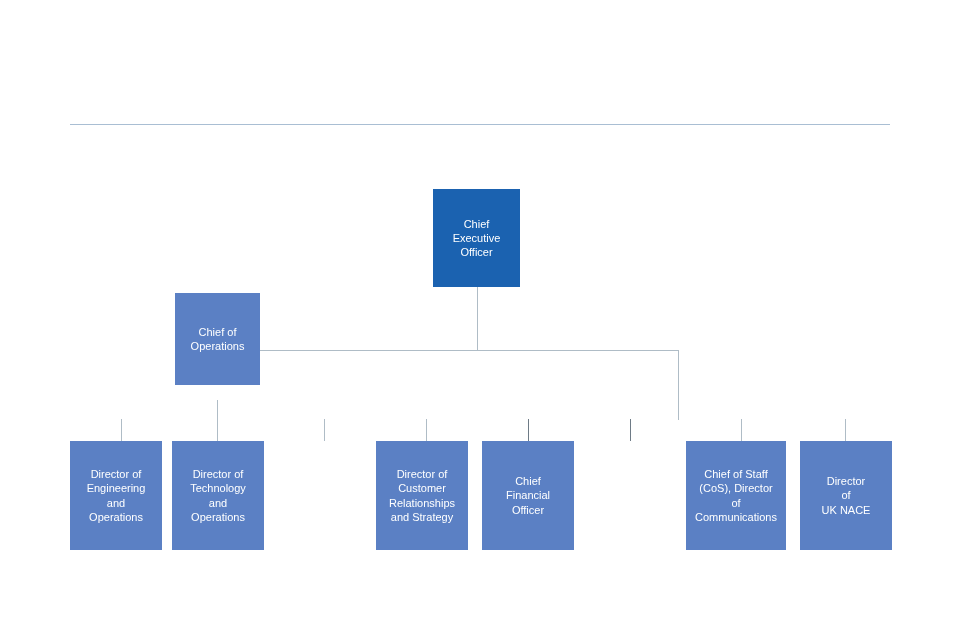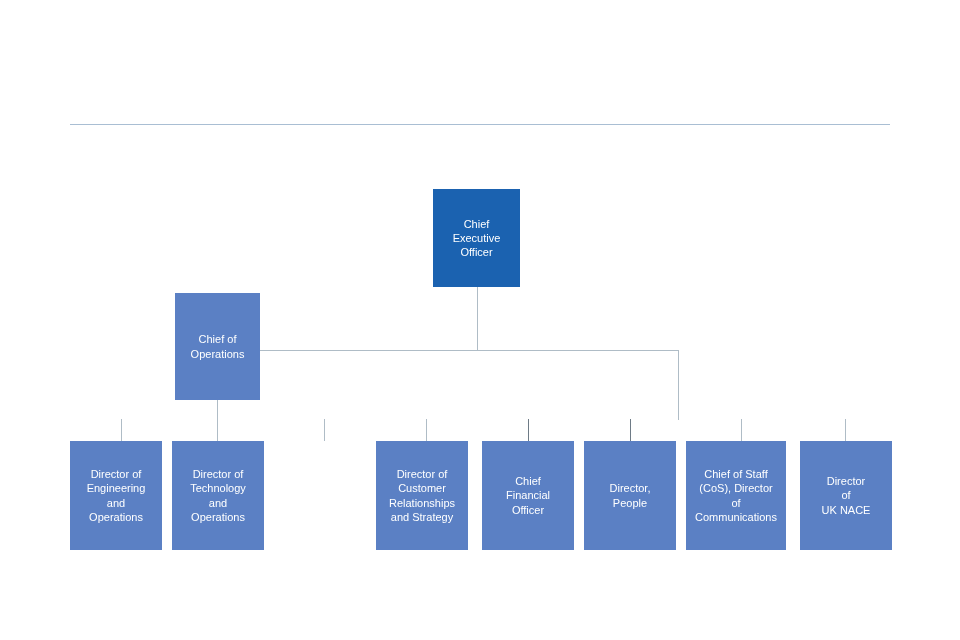--- a/index.html
+++ b/index.html
@@ -70,21 +70,21 @@
     left: 433px;
     top: 189px;
     width: 87px;
     height: 98px;
     font-size: 11px;
   }
   #node-coo {
     left: 175px;
     top: 293px;
     width: 85px;
-    height: 107px;
+    height: 92px;
   }
   .node.leaf {
     top: 441px;
     height: 109px;
     width: 92px;
   }
 </style>
 </head>
 <body>
 
@@ -128,22 +128,20 @@
 
   <div class="node secondary leaf" style="left:376px;">Director of
 Customer
 Relationships
 and Strategy</div>
 
   <div class="node secondary leaf" style="left:482px;">Chief
 Financial
 Officer</div>
 
-  <div class="node secondary leaf" style="left:584px;">Director,
-People</div>
 
   <div class="node secondary leaf" style="left:686px; width:100px;">Chief of Staff
 (CoS), Director of
 Communications</div>
 
   <div class="node secondary leaf" style="left:800px;">Director of
 UK NACE</div>
 
 </div>
 

